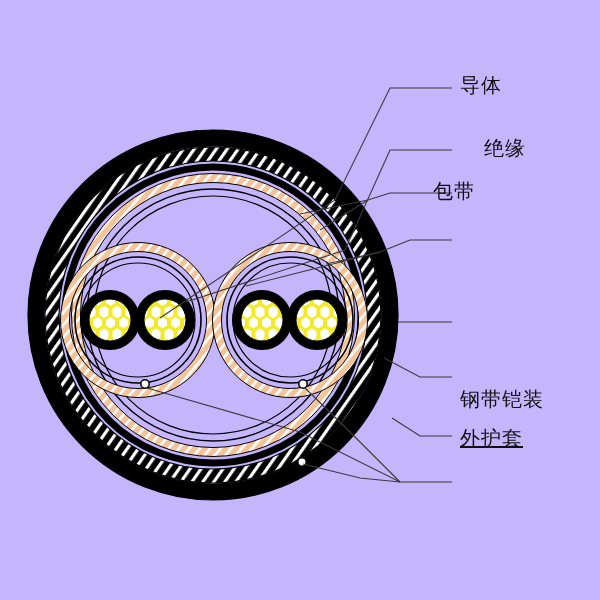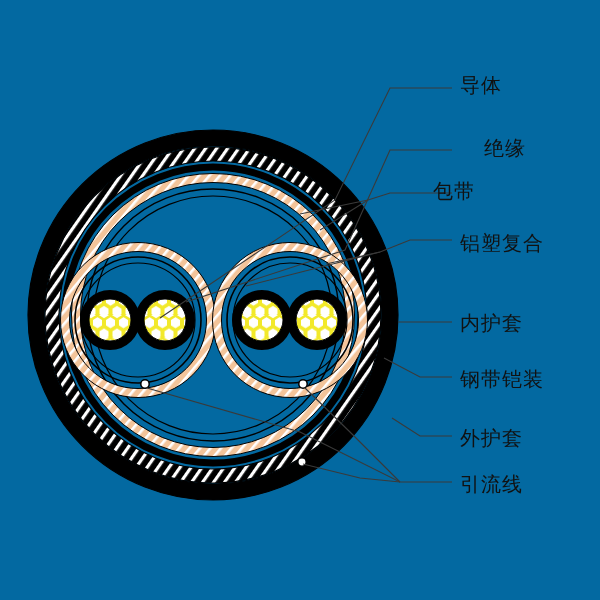--- a/index.html
+++ b/index.html
@@ -1,18 +1,18 @@
 <!DOCTYPE html>
 <html><head>
 <meta charset="utf-8">
 <style>
   html,body{margin:0;padding:0;background:#ffffff;}
   body{width:600px;height:600px;overflow:hidden;
        font-family:"DejaVu Sans","Liberation Sans",sans-serif;}
-  #stage{position:relative;width:600px;height:600px;background:#0369a1;}
+  #stage{position:relative;width:600px;height:600px;background:#c4b5fd;}
   svg#diagram{position:absolute;left:0;top:0;width:600px;height:600px;}
   .lbl{position:absolute;color:#111;font-size:20px;line-height:26px;
        white-space:nowrap;letter-spacing:1px;}
   .lbl.two{line-height:27px;}
 </style>
 </head>
 <body>
 
 <div id="stage">
 
@@ -133,19 +133,16 @@
         <polyline points="147,388 300,432 400,482 452,482"></polyline>
         <polyline points="305,388 352,434 400,482"></polyline>
         <polyline points="303,464 360,478 400,482"></polyline>
       </g>
     </g>
   </svg>
 
   <div class="lbl" style="left:460px;top:72px;">导体</div>
   <div class="lbl" style="left:484px;top:135px;">绝缘</div>
   <div class="lbl" style="left:433px;top:178px;">包带</div>
-  <div class="lbl two" style="left:460px;top:230px;">铝塑复合</div>
-  <div class="lbl" style="left:460px;top:310px;">内护套</div>
-  <div class="lbl" style="left:460px;top:366px;text-align:right;">钢带铠装</div>
-  <div class="lbl" style="left:460px;top:425px;">外护套</div>
-  <div class="lbl" style="left:460px;top:471px;">引流线</div>
+  <div class="lbl" style="left:460px;top:386px;text-align:right;">钢带铠装</div>
+  <div class="lbl" style="left:460px;top:425px;text-decoration:underline;">外护套</div>
 
 </div>
 
 </body></html>

